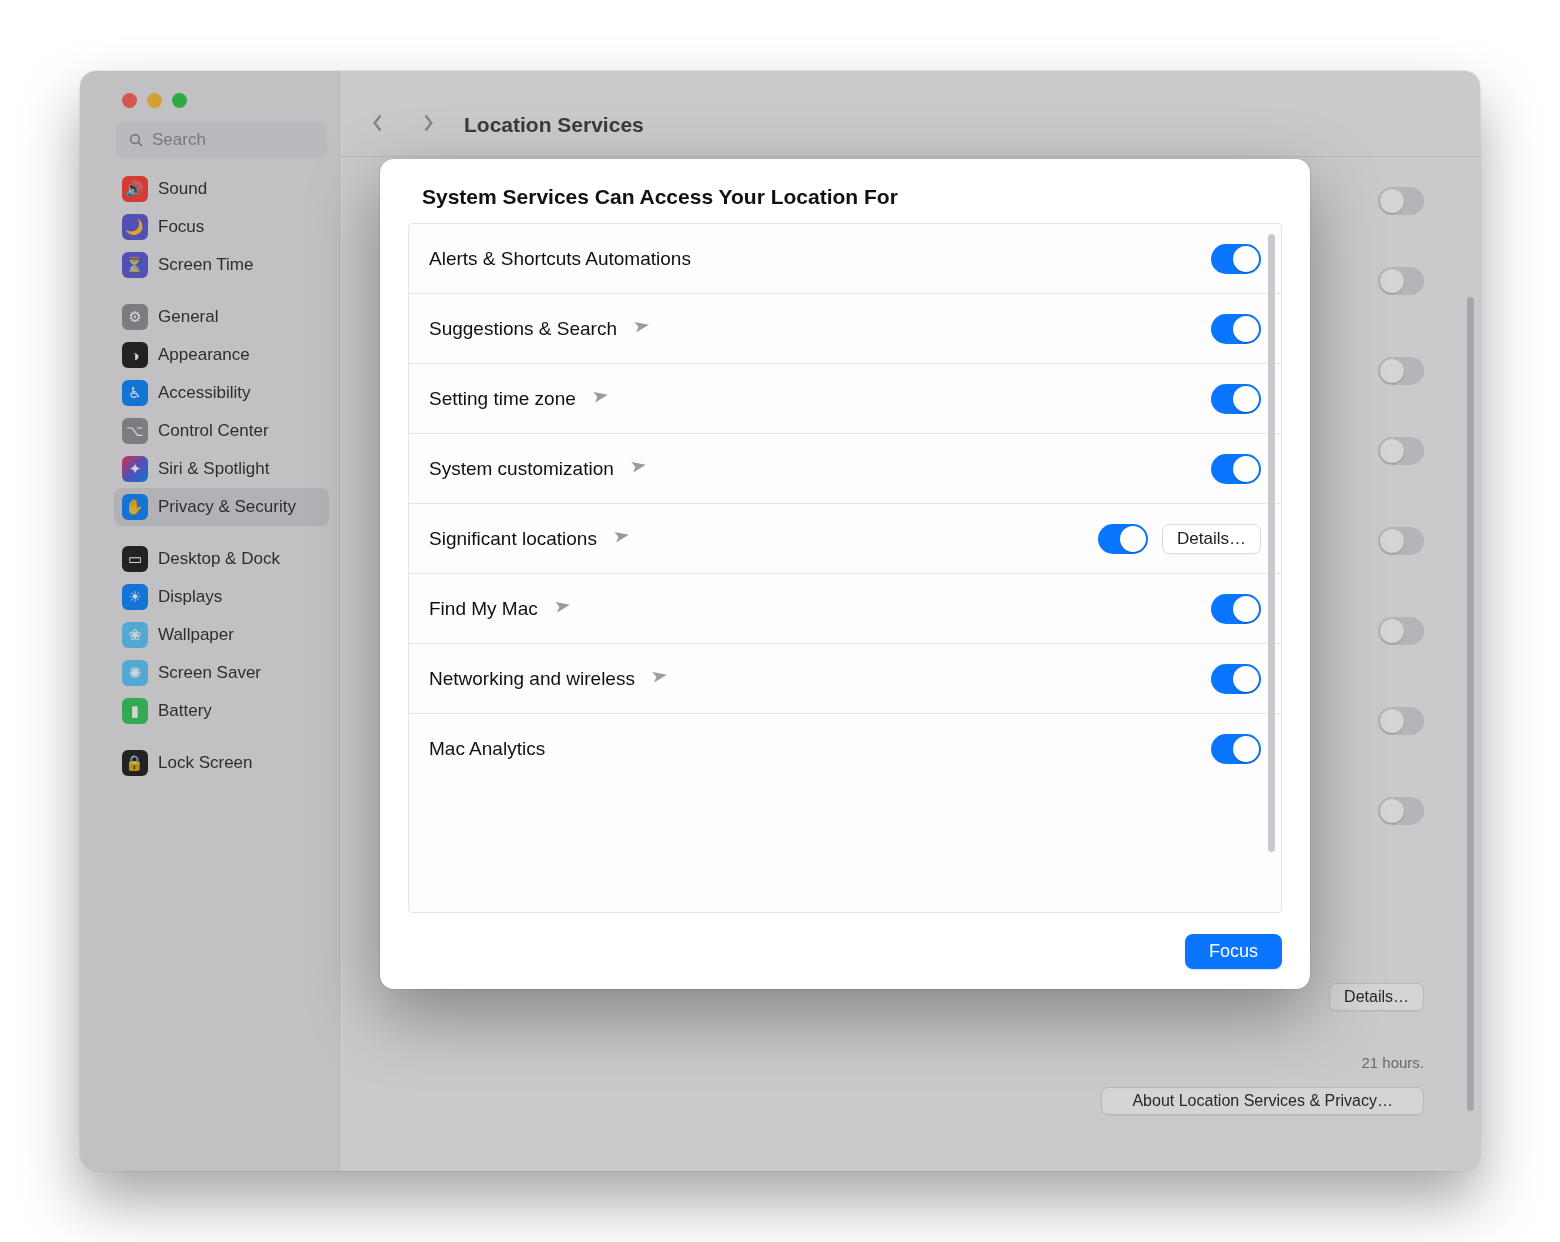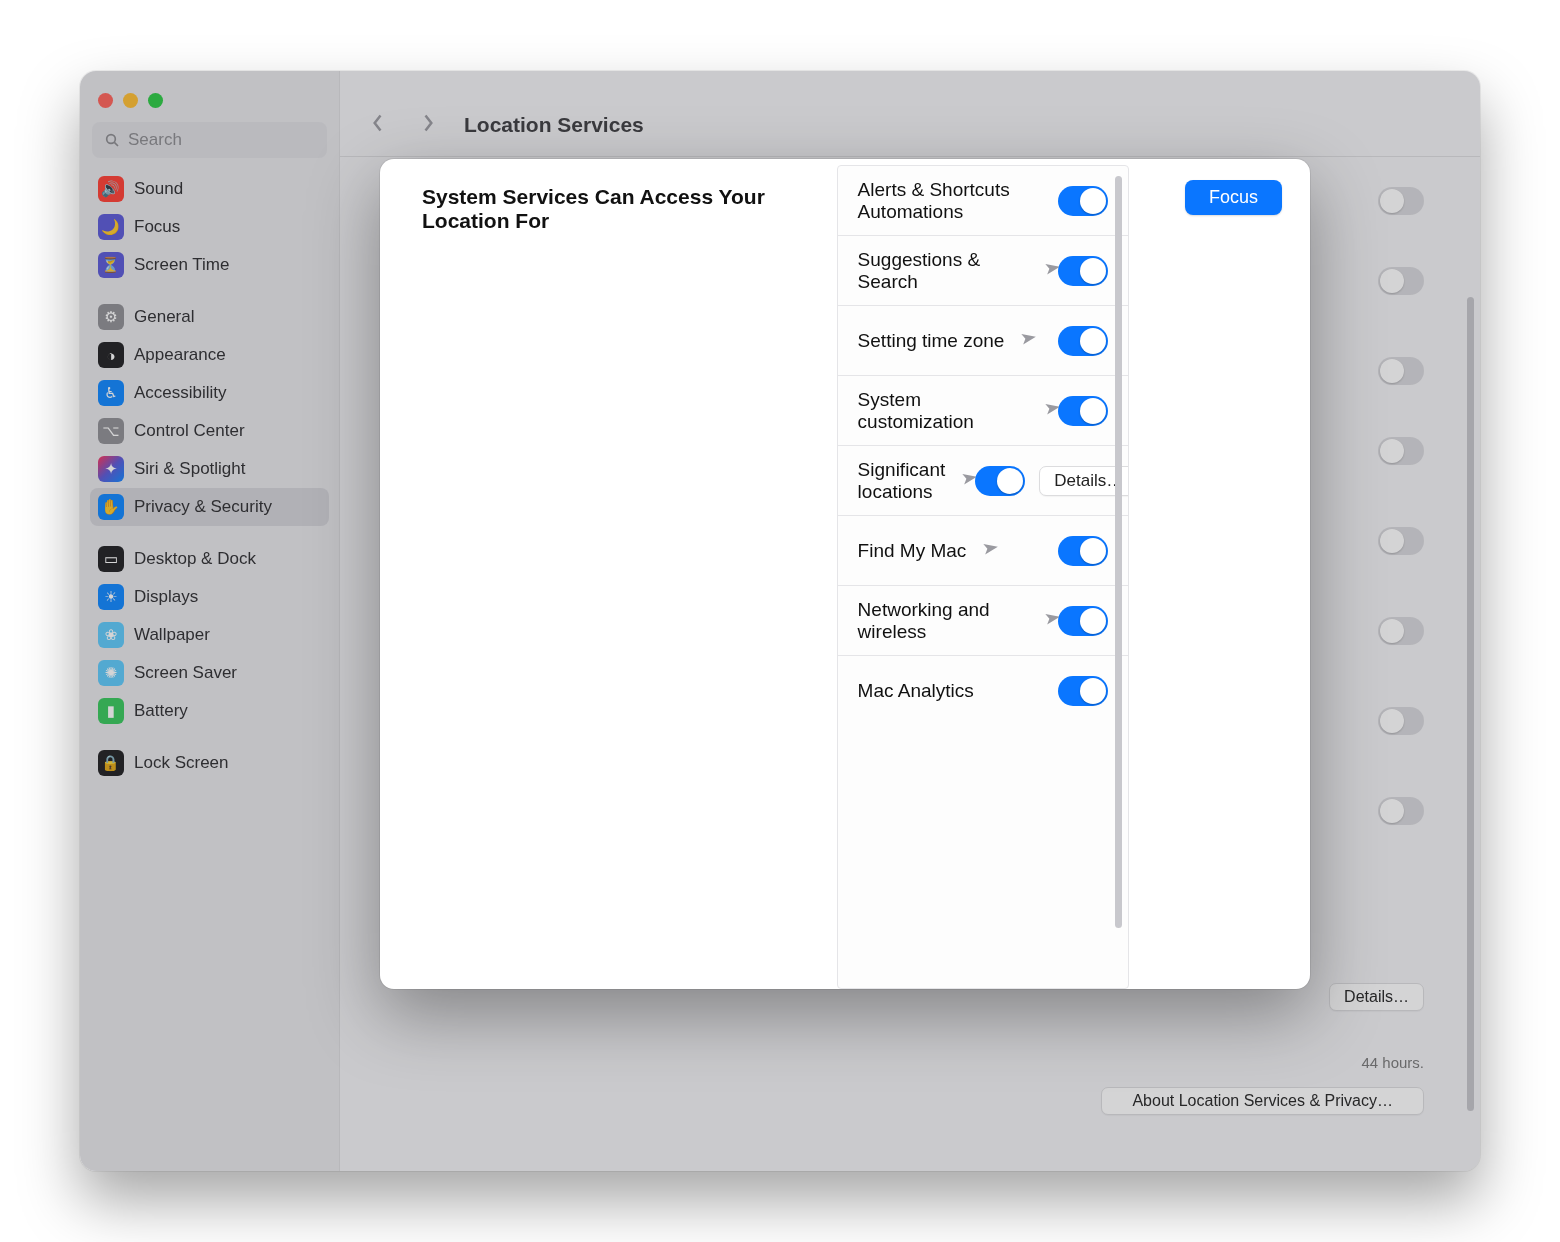--- a/index.html
+++ b/index.html
@@ -31,21 +31,21 @@
     overflow:hidden;
     display:flex;
   }
   
   .sidebar{
     width:260px;height:100%;
     background:var(--bg-sidebar);
     border-right:1px solid var(--border);
     padding-top:12px;
     overflow:hidden;
-    display:flex;flex-direction:column;
+    display:flex;flex-direction:column;padding-left:24px;
   }
   .traffic{display:flex;gap:10px;padding:10px 18px 14px;}
   .tl{width:15px;height:15px;border-radius:50%;}
   .tl.r{background:var(--red);}
   .tl.y{background:var(--yellow);}
   .tl.g{background:var(--green);}
   .search{
     margin:0 12px 12px;
     height:36px;border-radius:8px;
     background:#dedee2;
@@ -106,21 +106,21 @@
     position:absolute;inset:0;background:rgba(60,60,65,.22);
     pointer-events:none;
   }
   
   .sheet{
     position:absolute;
     left:300px;top:88px;
     width:930px;height:830px;
     background:#fff;border-radius:14px;
     box-shadow:0 25px 70px rgba(0,0,0,.35),0 0 0 1px rgba(0,0,0,.07);
-    display:flex;flex-direction:row;
+    display:flex;flex-direction:column;
     overflow:hidden;
   }
   .sheet h2{
     margin:0;padding:26px 42px 8px;
     font-size:21px;font-weight:700;color:#111;
   }
   .sheet-body{
     margin:6px 28px 0;
     border:1px solid var(--row-border);
     border-radius:4px;
@@ -286,21 +286,21 @@
     <div class="content">
       <div class="bg-toggle" style="top:30px"></div>
       <div class="bg-toggle" style="top:110px"></div>
       <div class="bg-toggle" style="top:200px"></div>
       <div class="bg-toggle" style="top:280px"></div>
       <div class="bg-toggle" style="top:370px"></div>
       <div class="bg-toggle" style="top:460px"></div>
       <div class="bg-toggle" style="top:550px"></div>
       <div class="bg-toggle" style="top:640px"></div>
       <div class="bg-details">Details…</div>
-      <div class="bg-footnote">44 hours.</div>
+      <div class="bg-footnote">21 hours.</div>
       <div class="bg-about">About Location Services &amp; Privacy…</div>
       <div class="page-scroll"></div>
     </div>
   </section>
 
   <div class="dim"></div>
 
   <div class="sheet">
     <h2>System Services Can Access Your Location For</h2>
     <div class="sheet-body">

